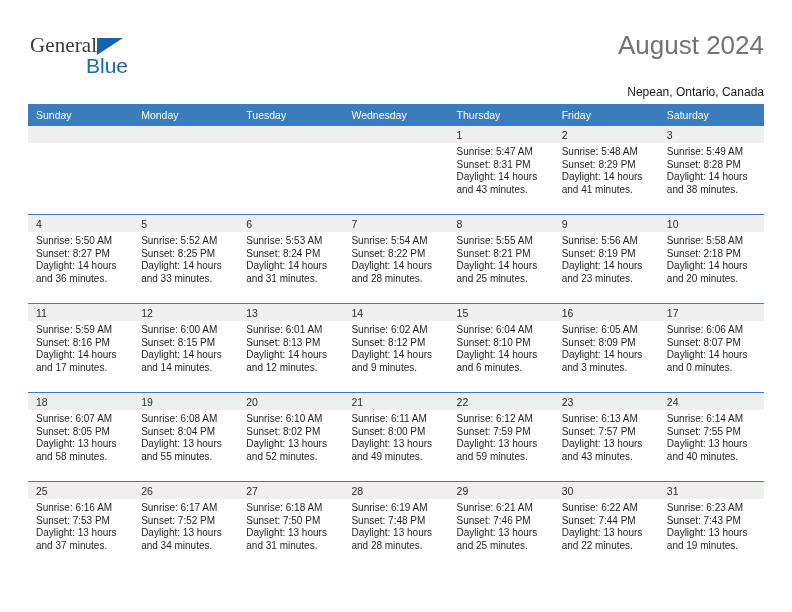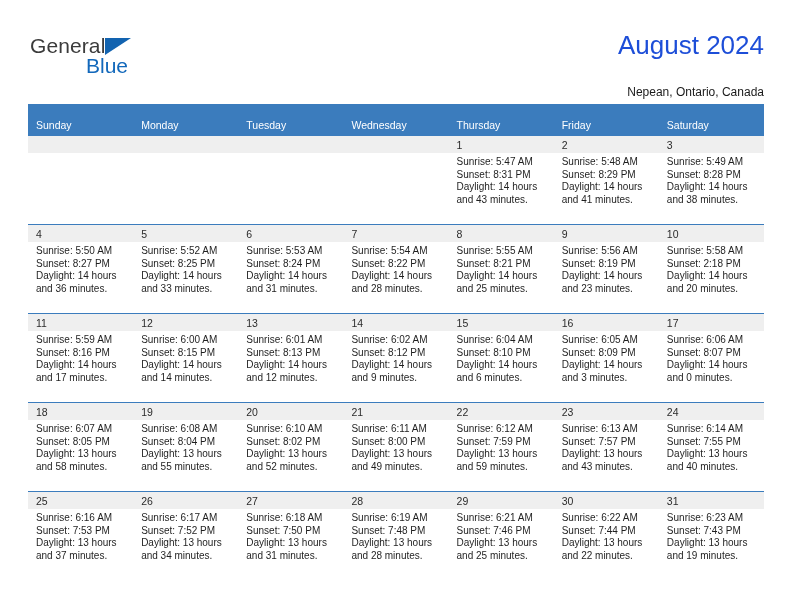--- a/index.html
+++ b/index.html
@@ -37,20 +37,21 @@
     width: 200px;
     height: 56px;
   }
   .brand-top {
     position: relative;
     font-size: 21px;
     line-height: 23px;
     color: #3b3b3b;
     letter-spacing: 0.1px;
     height: 23px;
+    font-family: Liberation Serif, serif;
   }
   .brand-top .word {
     display: inline-block;
     vertical-align: top;
   }
   .brand-tri {
     display: inline-block;
     vertical-align: top;
     width: 0;
     height: 0;
@@ -68,21 +69,21 @@
   }
   .title-block {
     position: absolute;
     right: 0;
     top: 0;
     text-align: right;
   }
   .cal-title {
     font-size: 26px;
     line-height: 34px;
-    color: #1d4ed8;
+    color: #737373;
     font-weight: normal;
     white-space: nowrap;
     text-align: center;
   }
   .cal-subtitle {
     font-size: 12px;
     line-height: 20px;
     color: #1a1a1a;
     margin-top: 20px;
     white-space: nowrap;
@@ -97,21 +98,21 @@
     border-collapse: collapse;
     table-layout: fixed;
   }
   .calendar col { width: 105.14px; }
   .calendar thead th {
     background: #3b7cbd;
     color: #ffffff;
     font-size: 10.5px;
     font-weight: normal;
     text-align: left;
-    padding: 15px 0 5px 8px;
+    padding: 5px 0 5px 8px;
     height: 12px;
     vertical-align: middle;
     white-space: nowrap;
   }
   .calendar tbody td {
     vertical-align: top;
     padding: 0;
     border-top: 1px solid #3b7cbd;
     height: 88px;
   }

